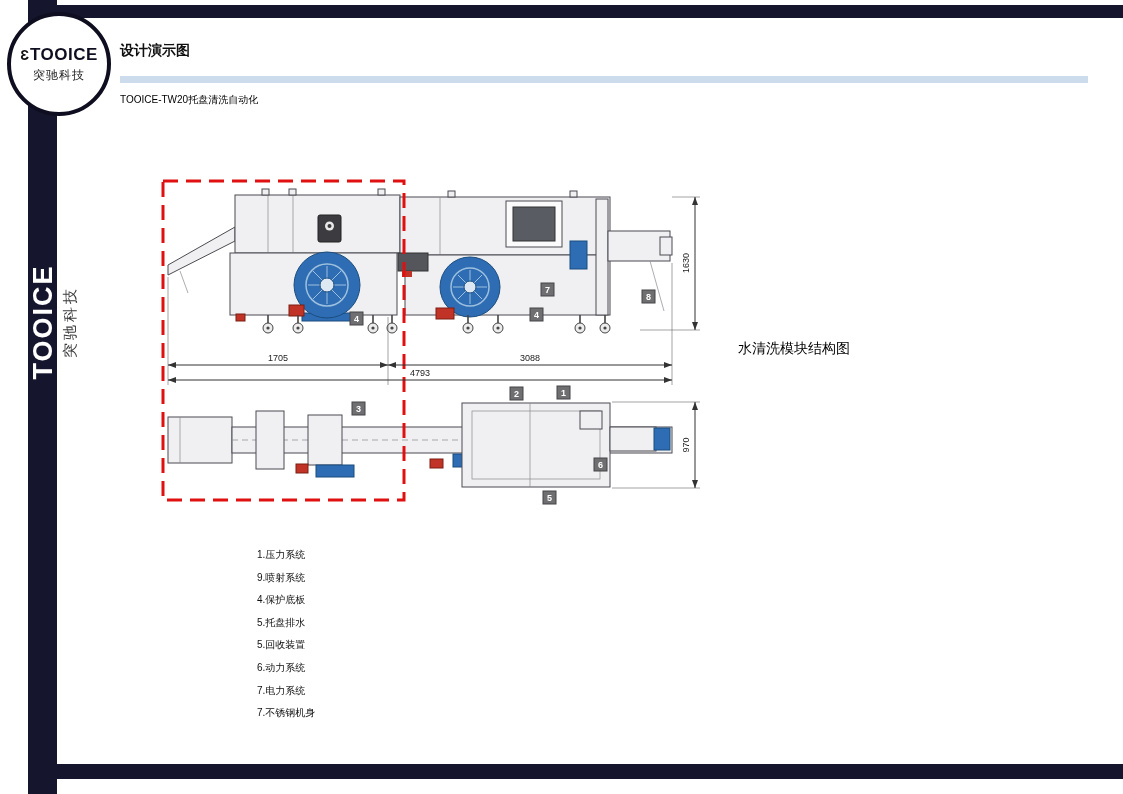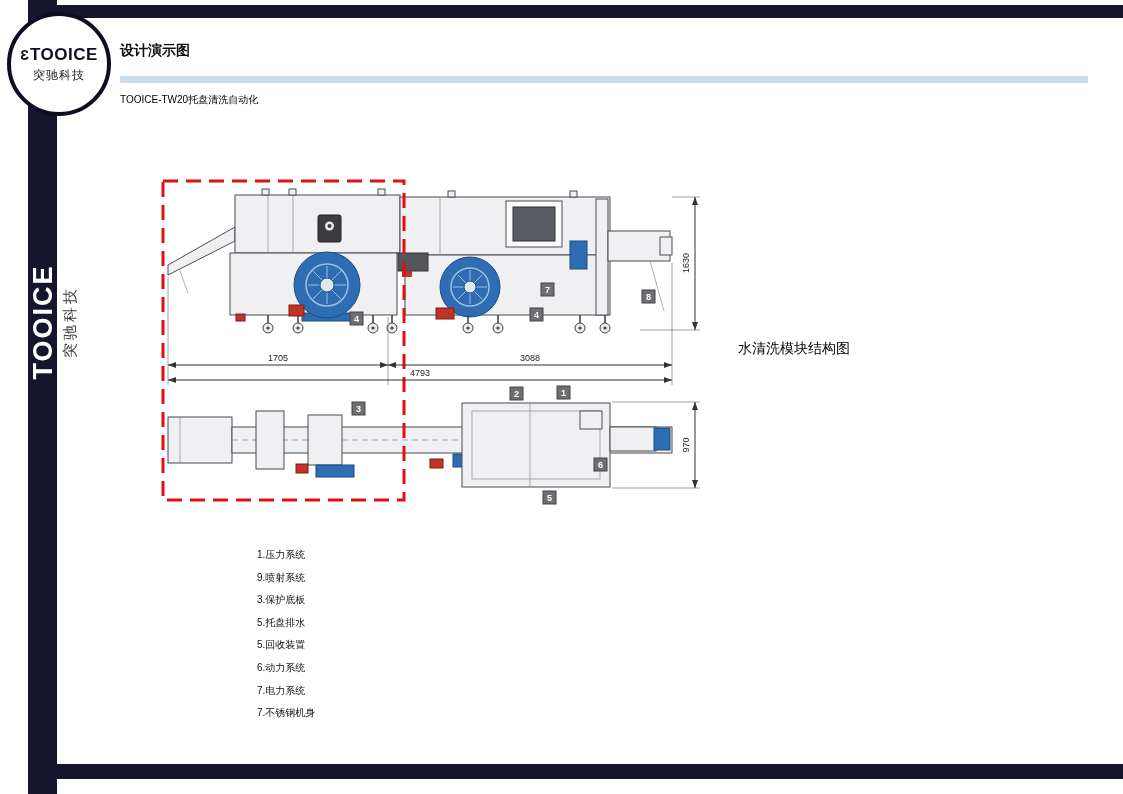--- a/index.html
+++ b/index.html
@@ -238,19 +238,19 @@
         <text class="mkt" x="6.5" y="10">6</text>
     </g>
   </g>
 </svg>
 
 <div class="abs caption">水清洗模块结构图</div>
 
 <div class="abs legend">
   <div>1.压力系统</div>
   <div>9.喷射系统</div>
-  <div>3.保护底板</div>
+  <div>4.保护底板</div>
   <div>5.托盘排水</div>
   <div>5.回收装置</div>
   <div>6.动力系统</div>
   <div>7.电力系统</div>
   <div>7.不锈钢机身</div>
 </div>
 
 </body></html>

